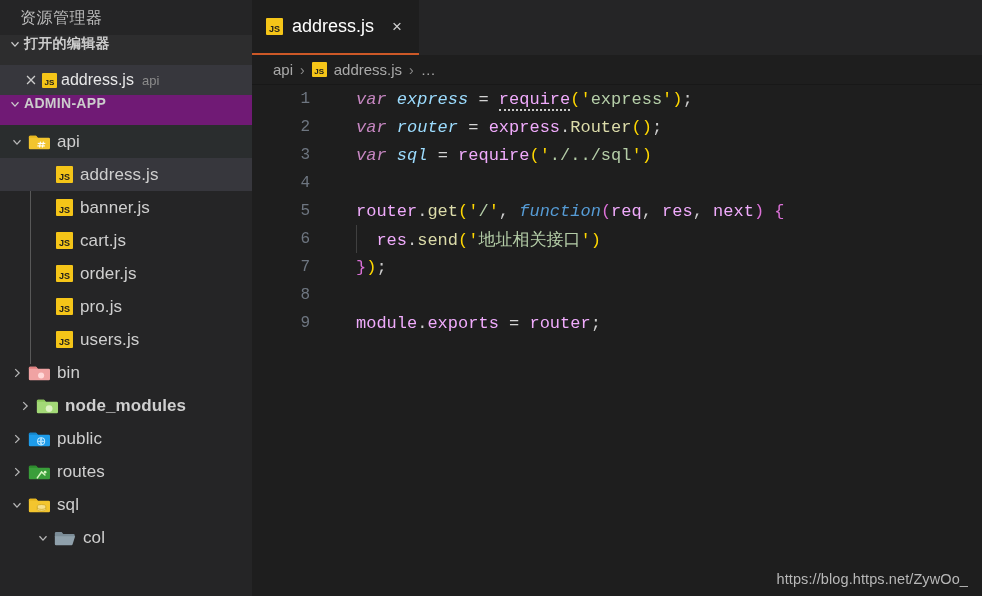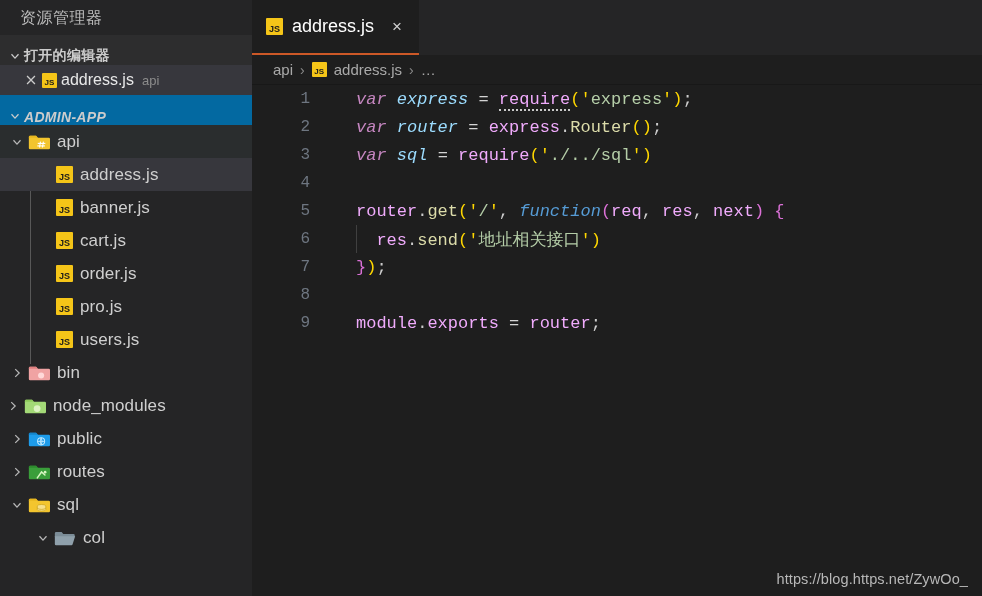--- a/index.html
+++ b/index.html
@@ -23,30 +23,30 @@
     height: 35px; line-height: 35px;
     padding-left: 20px;
     color: #bbbbbb;
     font-size: 16px;
     letter-spacing: .5px;
     background: #252526;
     white-space: nowrap;
   }
   .section-header {
     height: 30px;
-    display: flex; align-items: flex-end;
+    display: flex; align-items: flex-start;
     background: #2d2d2e;
     color: #cccccc;
     font-size: 14px;
     font-weight: bold;
     padding-left: 6px;
     letter-spacing: .3px;
     white-space: nowrap;
   }
-  .section-header.flat { background: #0369a1; font-style: italic; }
+  .section-header.flat { background: #701a75; }
   .twisty {
     width: 18px; height: 18px;
     flex: 0 0 18px;
     display: inline-flex; align-items: center; justify-content: center;
     color: #cccccc;
   }
   .twisty svg { display:block; }
 
   
   .open-editor-row {
@@ -340,21 +340,21 @@
               <path d="M6 3.5 L10.5 8 L6 12.5" fill="none" stroke="currentColor" stroke-width="1.4"></path>
             </svg>
           </span>
           <span class="folder-icon" style="margin-left: 2px;"><svg viewBox="0 0 26 20" width="22" height="18">
               <path d="M1 4 q0 -1.5 1.5 -1.5 h7 l2.2 2.4 h12.8 q1.5 0 1.5 1.5 v10.6 q0 1.5 -1.5 1.5 H2.5 Q1 18.5 1 17 z" fill="#f0a3a3"></path>
               <path d="M1 4 q0 -1.5 1.5 -1.5 h7 l2.2 2.4 H1 z" fill="#e08080"></path>
               <circle cx="15.5" cy="13" r="3.6" fill="#ffd9d9"></circle>
             </svg></span>
           <span class="label">bin</span>
         </div>
-        <div class="row" style="padding-left: 4px;">
+        <div class="row" style="padding-left: 16px; font-weight: bold;">
           <span class="chev">
             <svg width="14" height="14" viewBox="0 0 16 16">
               <path d="M6 3.5 L10.5 8 L6 12.5" fill="none" stroke="currentColor" stroke-width="1.4"></path>
             </svg>
           </span>
           <span class="folder-icon" style="margin-left: 2px;"><svg viewBox="0 0 26 20" width="22" height="18">
               <path d="M1 4 q0 -1.5 1.5 -1.5 h7 l2.2 2.4 h12.8 q1.5 0 1.5 1.5 v10.6 q0 1.5 -1.5 1.5 H2.5 Q1 18.5 1 17 z" fill="#a3d977"></path>
               <path d="M1 4 q0 -1.5 1.5 -1.5 h7 l2.2 2.4 H1 z" fill="#8cc85a"></path>
               <circle cx="15.5" cy="13" r="4" fill="#ddf2c4"></circle>
             </svg></span>

